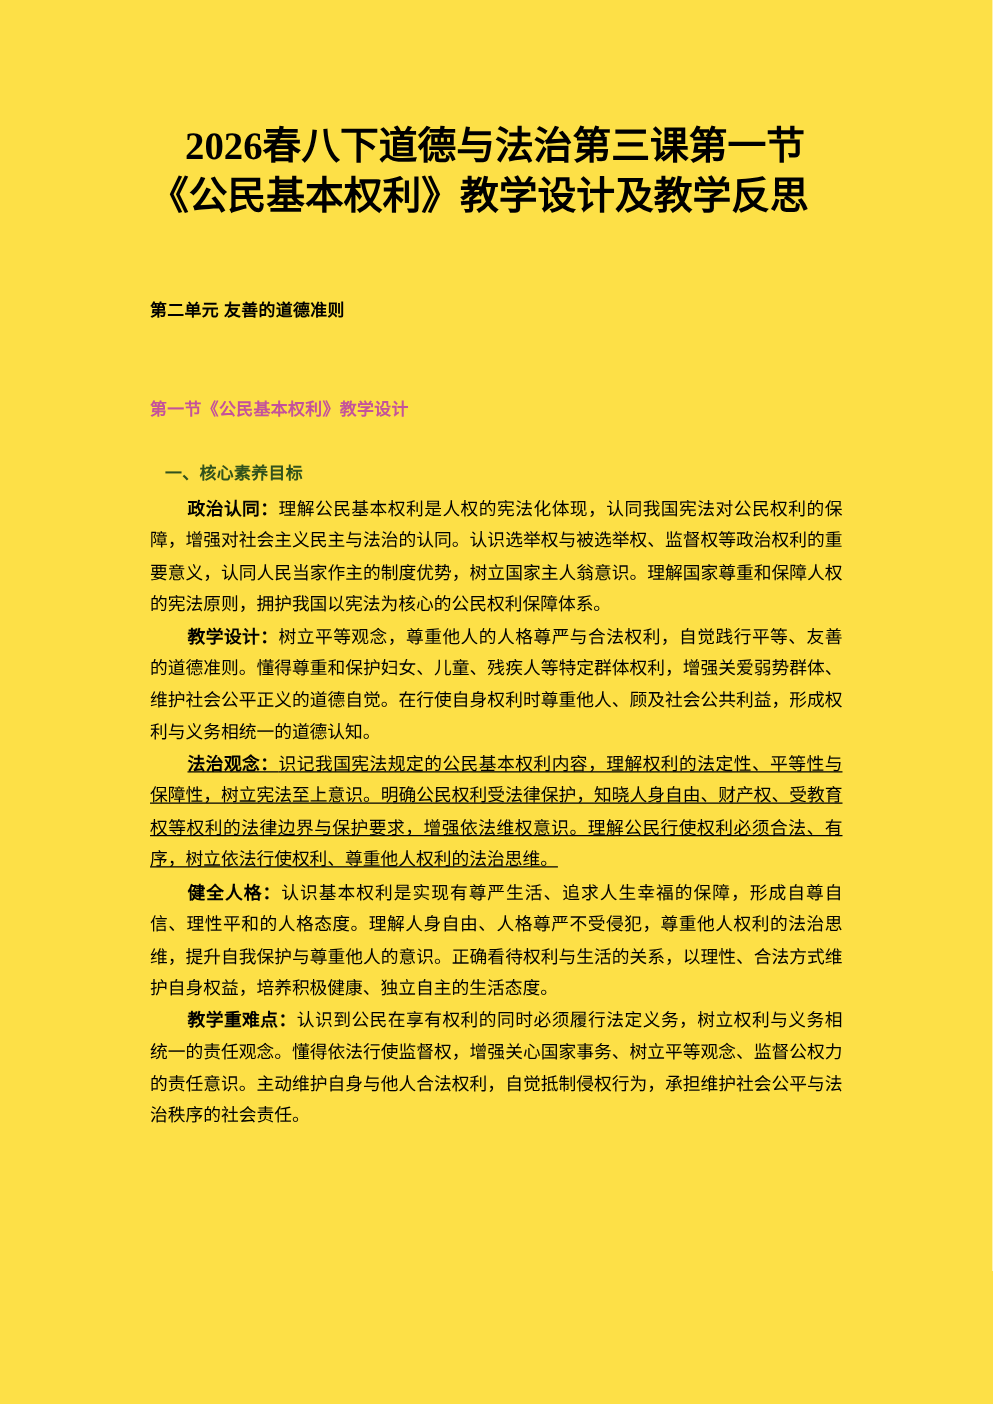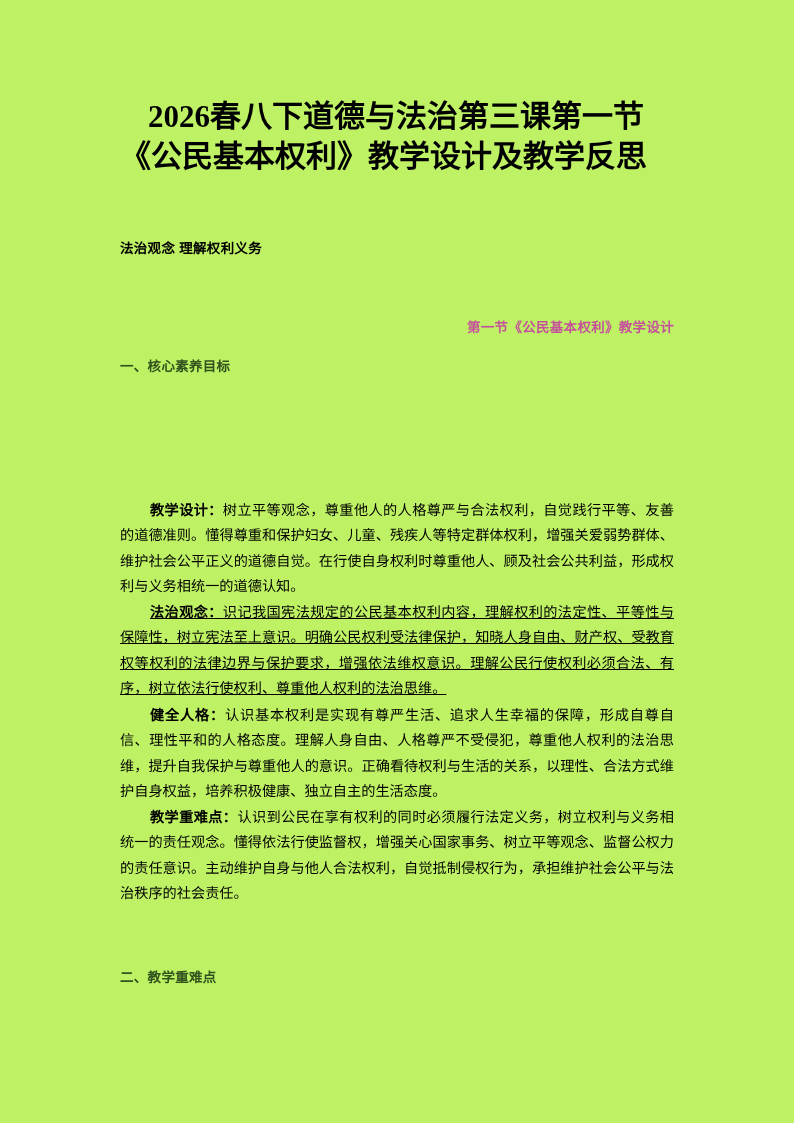--- a/index.html
+++ b/index.html
@@ -56,21 +56,21 @@
   }
   .h-pink {
     margin: 0;
     font-family: "Liberation Sans", "DejaVu Sans", sans-serif;
     font-size: 13.5px;
     line-height: 20px;
     font-weight: 700;
     letter-spacing: 0.3px;
   }
   .h-green {
-    margin: 0;
+    margin: 12px;
     font-family: "Liberation Sans", "DejaVu Sans", sans-serif;
     font-size: 13.5px;
     line-height: 20px;
     font-weight: 700;
     letter-spacing: 0.3px;
   }
 
   
   .body-p {
     margin: 0;
@@ -86,53 +86,53 @@
   .body-p .lead {
     font-weight: 700;
   }
 
   
   .blk { position: absolute; left: 120px; width: 554px; }
 </style>
 </head>
 <body>
 
-<div class="page" style="background: #bef264;">
+<div class="page" style="background: #fde047;">
 
   <div class="title-block">
     <h1 class="doc-title">2026春八下道德与法治第三课第一节《公民基本权利》教学设计及教学反思</h1>
   </div>
 
   <div class="blk" style="top:239px;">
-    <p class="h-sub">法治观念 理解权利义务</p>
+    <p class="h-sub">第二单元 友善的道德准则</p>
   </div>
 
 
   <div class="blk" style="top:318px;">
-    <p class="h-pink" id="section-heading" style="color: rgb(196, 82, 155); text-align: right;">第一节《公民基本权利》教学设计</p>
+    <p class="h-pink" id="section-heading" style="color: rgb(196, 82, 155);">第一节《公民基本权利》教学设计</p>
   </div>
 
   <div class="blk" style="top:357px;">
     <p class="h-green green-h" style="color: rgb(50, 82, 29);">一、核心素养目标</p>
   </div>
 
+  <div class="blk" style="top:396px;">
+    <p class="body-p"><span class="lead">政治认同：</span><span>理解公民基本权利是人权的宪法化体现，认同我国宪法对公民权利的保障，增强对社会主义民主与法治的认同。认识选举权与被选举权、监督权等政治权利的重要意义，认同人民当家作主的制度优势，树立国家主人翁意识。理解国家尊重和保障人权的宪法原则，拥护我国以宪法为核心的公民权利保障体系。</span></p>
+  </div>
 
   <div class="blk" style="top:498px;">
     <p class="body-p"><span class="lead">教学设计：</span><span>树立平等观念，尊重他人的人格尊严与合法权利，自觉践行平等、友善的道德准则。懂得尊重和保护妇女、儿童、残疾人等特定群体权利，增强关爱弱势群体、维护社会公平正义的道德自觉。在行使自身权利时尊重他人、顾及社会公共利益，形成权利与义务相统一的道德认知。</span></p>
   </div>
 
   <div class="blk" style="top:600px;text-decoration:underline;">
     <p class="body-p"><span class="lead">法治观念：</span><span>识记我国宪法规定的公民基本权利内容，理解权利的法定性、平等性与保障性，树立宪法至上意识。明确公民权利受法律保护，知晓人身自由、财产权、受教育权等权利的法律边界与保护要求，增强依法维权意识。理解公民行使权利必须合法、有序，树立依法行使权利、尊重他人权利的法治思维。</span></p>
   </div>
 
   <div class="blk" style="top:703px;">
     <p class="body-p"><span class="lead">健全人格：</span><span>认识基本权利是实现有尊严生活、追求人生幸福的保障，形成自尊自信、理性平和的人格态度。理解人身自由、人格尊严不受侵犯，尊重他人权利的法治思维，提升自我保护与尊重他人的意识。正确看待权利与生活的关系，以理性、合法方式维护自身权益，培养积极健康、独立自主的生活态度。</span></p>
   </div>
 
   <div class="blk" style="top:805px;">
     <p class="body-p"><span class="lead">教学重难点：</span><span>认识到公民在享有权利的同时必须履行法定义务，树立权利与义务相统一的责任观念。懂得依法行使监督权，增强关心国家事务、树立平等观念、监督公权力的责任意识。主动维护自身与他人合法权利，自觉抵制侵权行为，承担维护社会公平与法治秩序的社会责任。</span></p>
   </div>
 
-  <div class="blk" style="top:968px;">
-    <p class="h-green green-h" style="color: rgb(50, 82, 29);">二、教学重难点</p>
-  </div>
 
 </div>
 
 </body></html>

